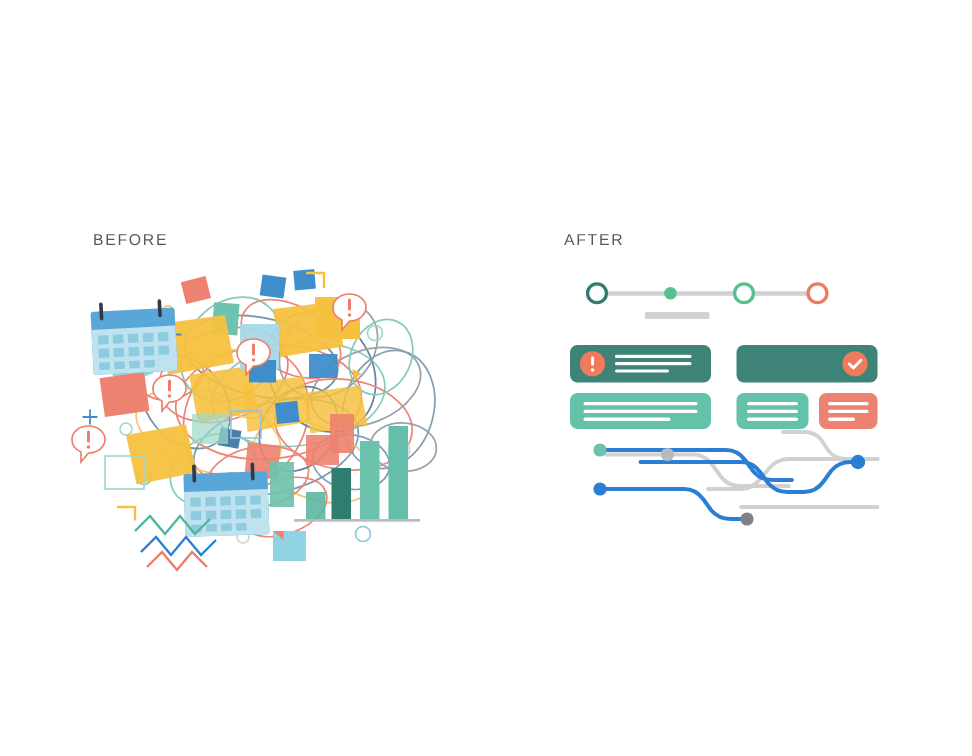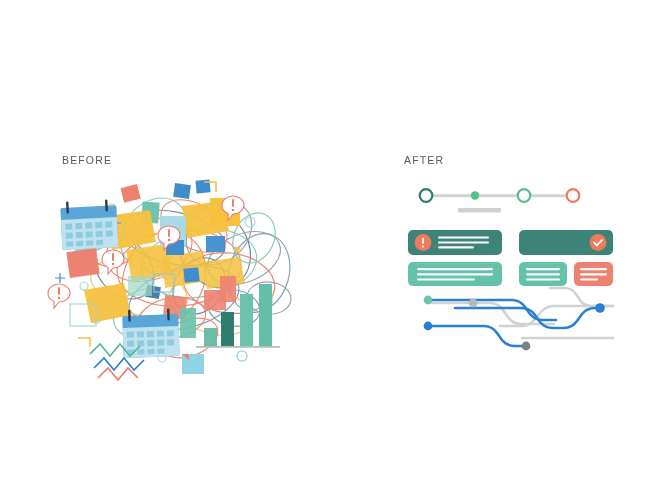--- a/index.html
+++ b/index.html
@@ -9,21 +9,21 @@
     overflow:hidden;position:relative;
   }
   .stage{position:absolute;left:0;top:14px;width:648px;height:504px;}
   .panel{position:absolute;}
   .panel-label{
     font-family:"Liberation Sans", sans-serif;
     font-size:10.5px;letter-spacing:1.15px;color:#59595b;
     font-weight:400;white-space:nowrap;
   }
   #before-panel{left:62px;top:140px;}
-  #after-panel{left:376px;top:140px;margin-left:28px;}
+  #after-panel{left:376px;top:140px;}
   .art{position:absolute;left:0;top:0;}
   svg{display:block;overflow:visible;}
 </style>
 </head>
 <body>
 
 <div class="stage">
 
   <div class="panel" id="before-panel">
     <div class="panel-label">BEFORE</div>

